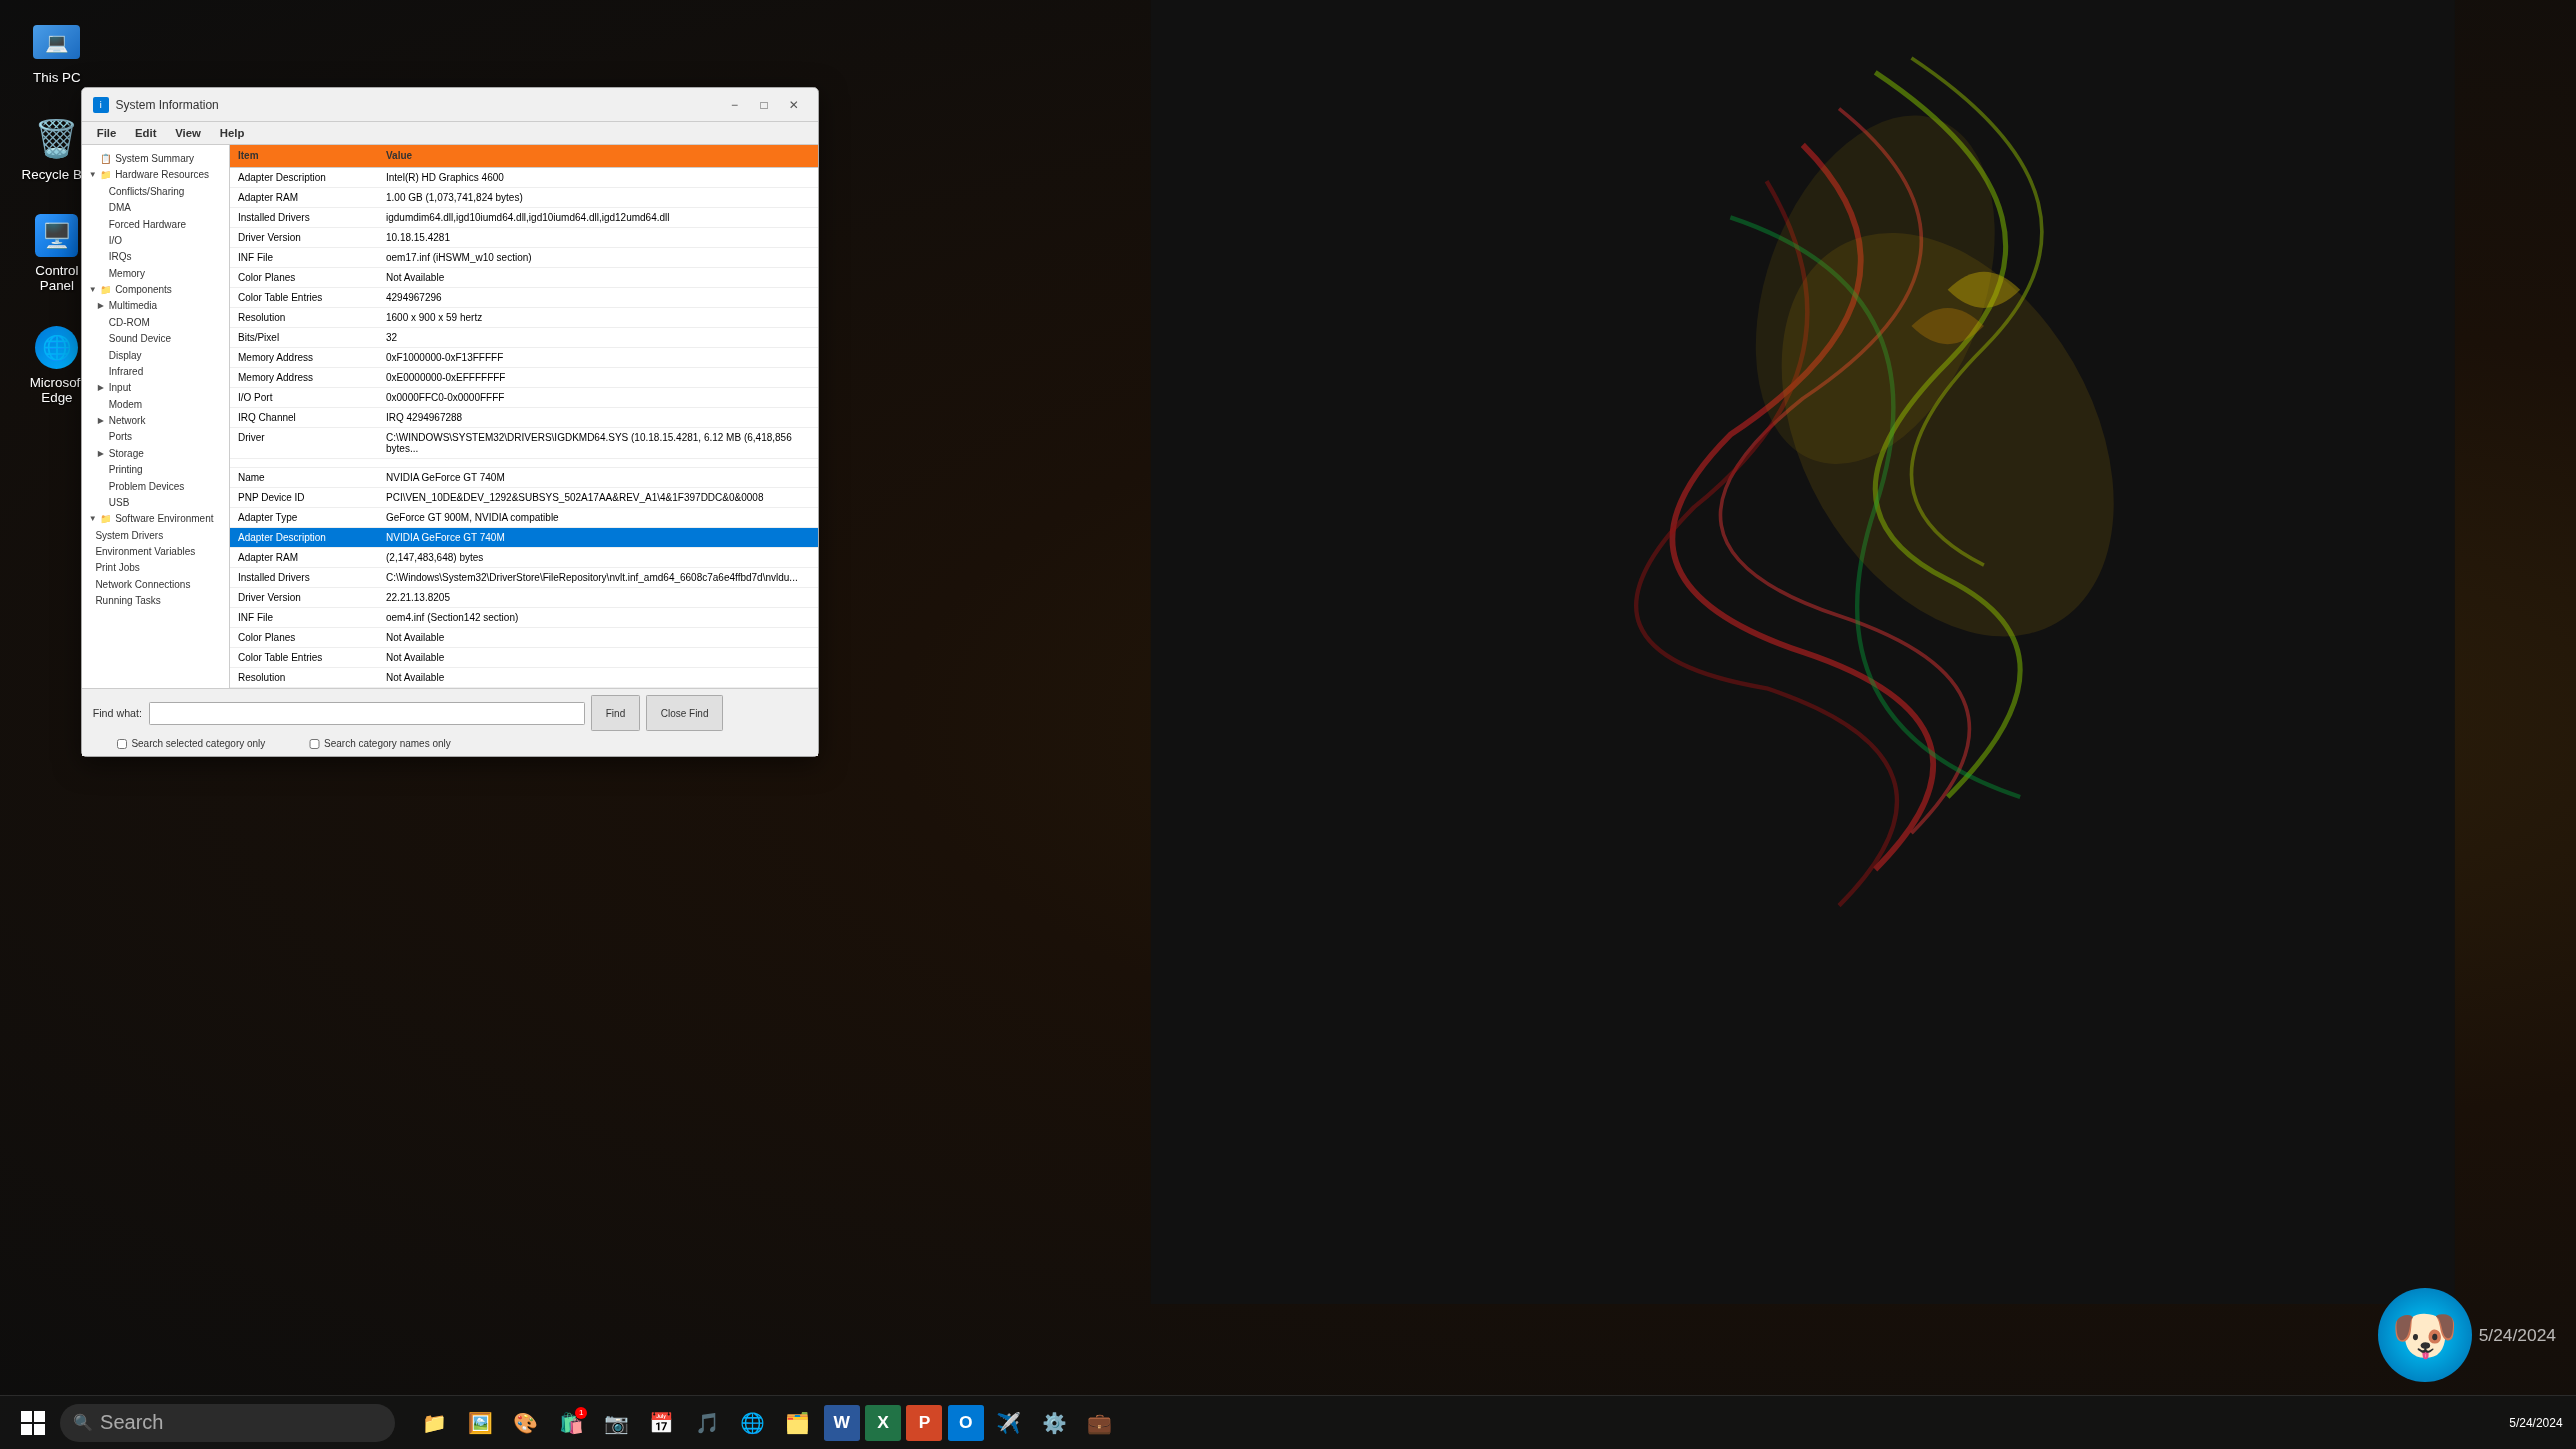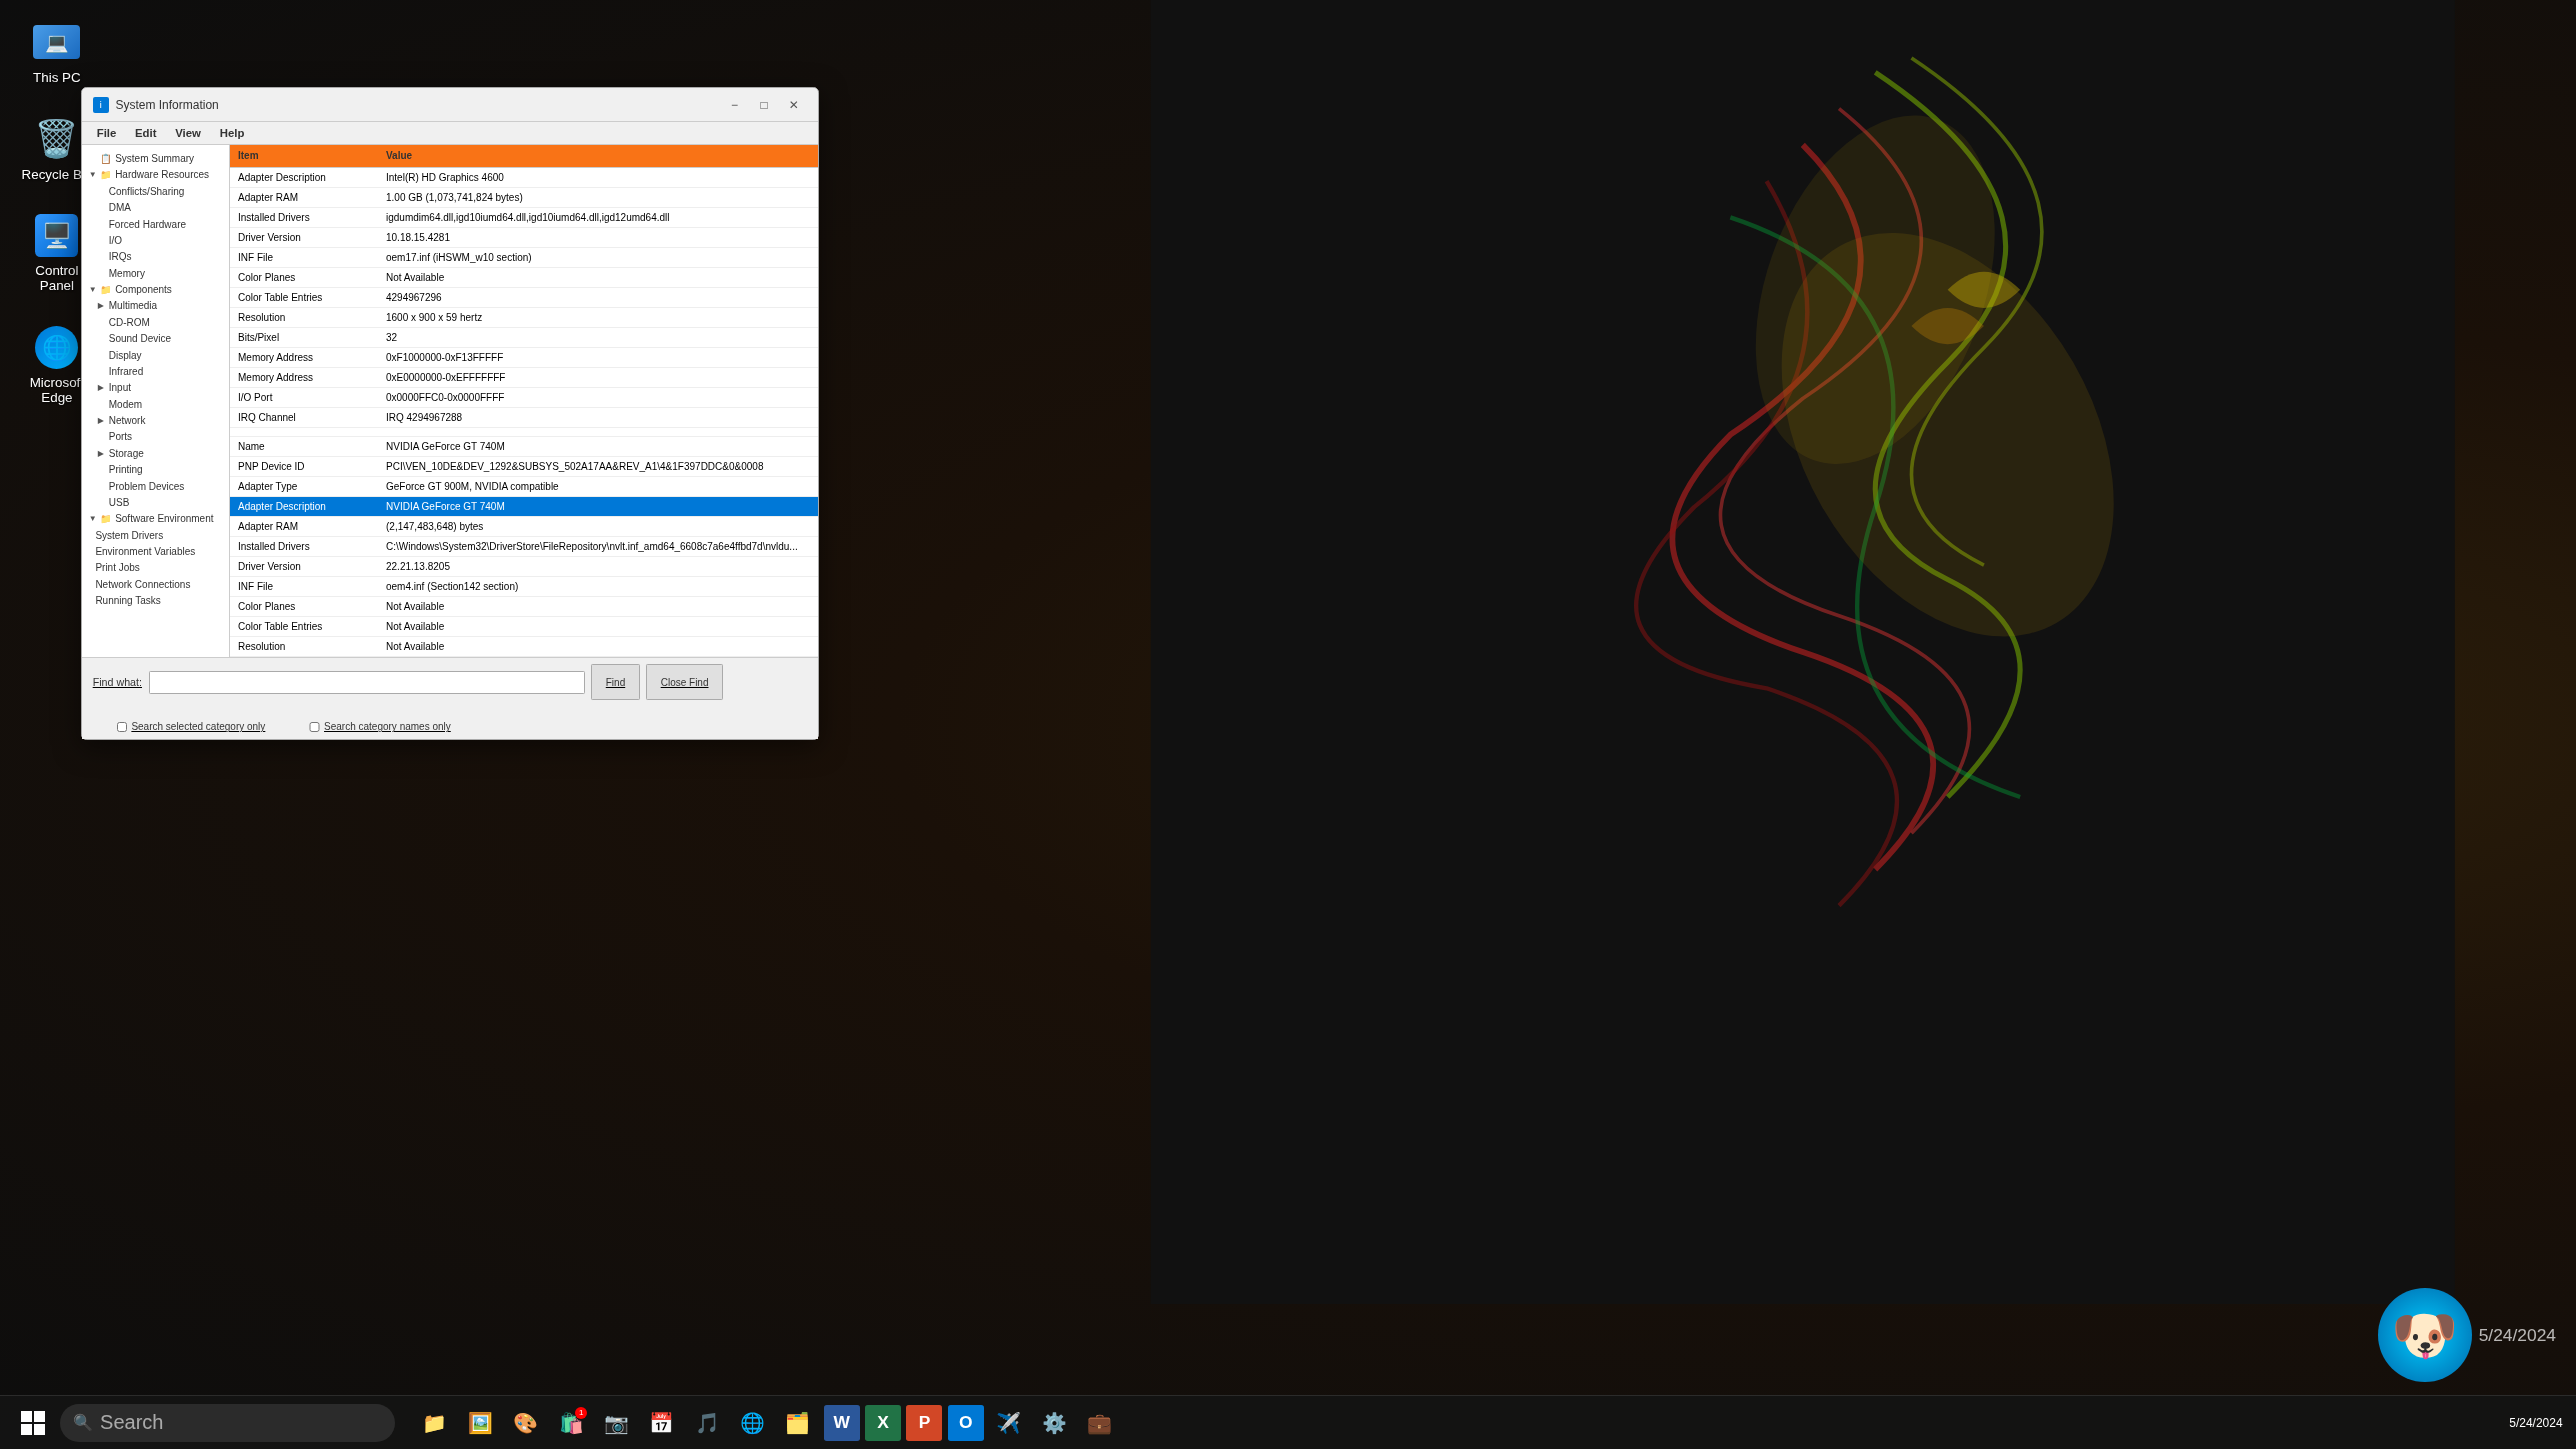--- a/index.html
+++ b/index.html
@@ -333,22 +333,21 @@
       color: inherit;
     }
 
     
     .find-bar {
       padding: 6.7px 10.7px;
       background: #f0f0f0;
       border-top: 0.7px solid #ccc;
       display: flex;
       flex-direction: column;
-      gap: 21px;
-      text-decoration: underline;
+      gap: 7px;
     }
 
     .find-row {
       display: flex;
       align-items: center;
       gap: 6.7px;
     }
 
     .find-label {
       font-size: 10.7px;
@@ -697,20 +696,24 @@
                 <td>Memory Address</td>
                 <td>0xE0000000-0xEFFFFFFF</td>
               </tr>
               <tr>
                 <td>I/O Port</td>
                 <td>0x0000FFC0-0x0000FFFF</td>
               </tr>
               <tr>
                 <td>IRQ Channel</td>
                 <td>IRQ 4294967288</td>
+              </tr>
+              <tr>
+                <td>Driver</td>
+                <td>C:\WINDOWS\SYSTEM32\DRIVERS\IGDKMD64.SYS (10.18.15.4281, 6.12 MB (6,418,856 bytes...</td>
               </tr>
               <tr>
                 <td></td>
                 <td></td>
               </tr>
               <tr>
                 <td>Name</td>
                 <td>NVIDIA GeForce GT 740M</td>
               </tr>
               <tr>

